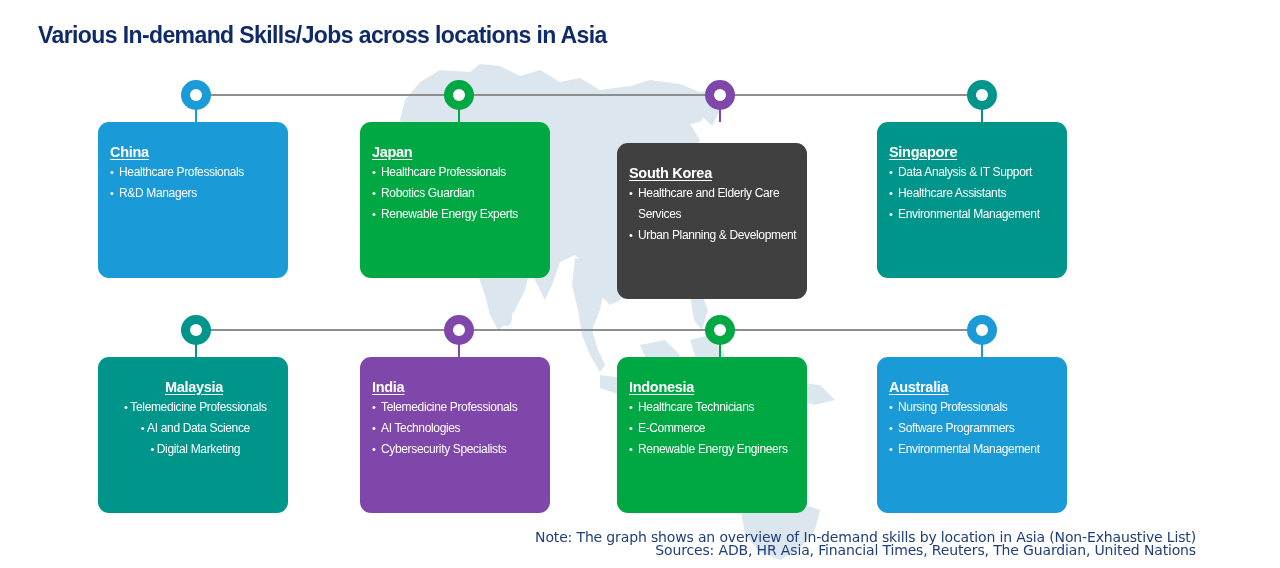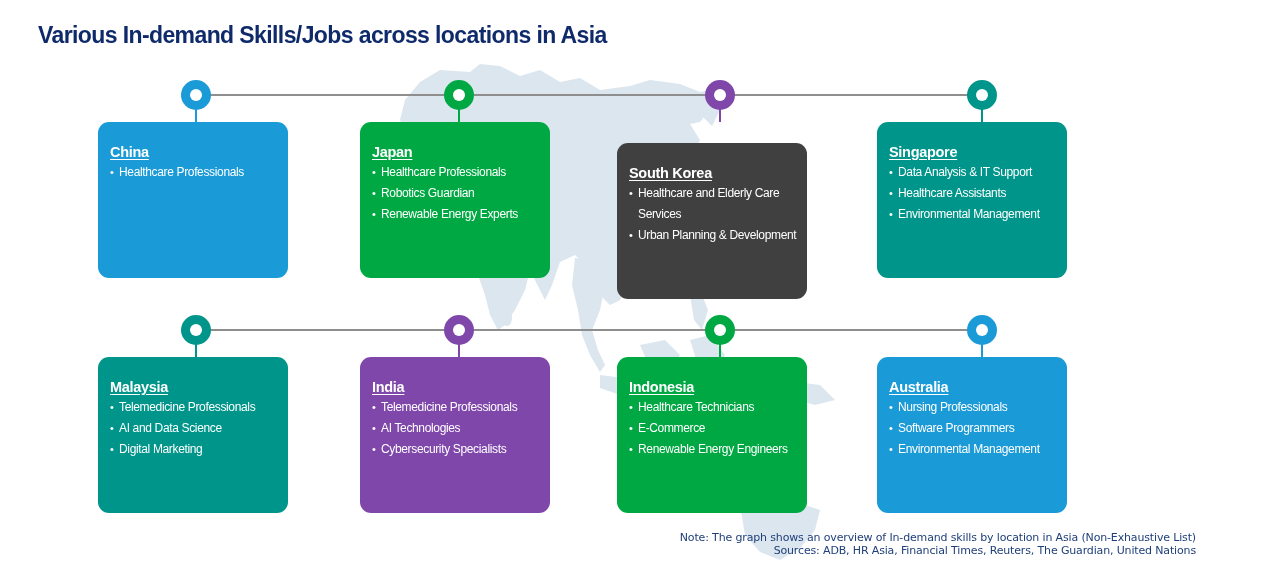--- a/index.html
+++ b/index.html
@@ -36,21 +36,21 @@
     }
     .card ul { list-style: none; }
     .card li {
       font-size: 12px; line-height: 21px; letter-spacing: -0.35px;
       padding-left: 9px; text-indent: -9px;
     }
     .card li::before { content: "\2022"; display: inline-block; width: 9px; text-indent: 0; font-size: 11px; }
 
     .note {
       position: absolute; right: 84px; top: 531px; text-align: right;
-      font-size: 11px; line-height: 13px; color: #1f3f7a; letter-spacing: -0.15px;
+      font-size: 14px; line-height: 13px; color: #1f3f7a; letter-spacing: -0.15px;
       font-family: "DejaVu Sans", sans-serif;
     }
   </style>
 </head>
 <body>
 
 <svg class="map-bg" viewBox="0 0 1280 568" xmlns="http://www.w3.org/2000/svg">
   <g fill="#dce6ef">
 
     <path d="M420 82 L440 70 L470 72 L480 64 L500 66 L520 76 L540 70 L560 82 L580 78 L600 90 L630 86 L650 80 L680 84 L700 92 L710 110 L700 122 L690 124 L700 140 L690 160 L680 180 L690 200 L670 215 L660 230 L650 250 L640 270 L630 285 L620 300 L610 305 L600 295 L590 270 L575 255 L560 262 L552 285 L545 300 L540 290 L530 270 L515 262 L500 255 L470 250 L450 240 L430 230 L415 200 L405 170 L410 140 L400 120 L405 100 Z"></path>
@@ -83,20 +83,21 @@
 <div class="timeline" style="left:196px; top:329px; width:787px;"></div>
 
 <div class="pin" style="left:181px; top:80px; background:#1a9ad6;">
     <div class="hole"></div>
   </div>
 <div class="stem" style="left:195px; top:108px; background:#1a9ad6;"></div>
 <div class="card" style="left:98px; top:122px; background:#1a9ad6;">
   <div class="country">China</div>
   <ul>
     <li>Healthcare Professionals</li>
+    <li>R&amp;D Managers</li>
   </ul>
 </div>
 
 <div class="pin" style="left:444px; top:80px; background:#00a843;">
     <div class="hole"></div>
   </div>
 <div class="stem" style="left:458px; top:108px; background:#00a843;"></div>
 <div class="card" style="left:360px; top:122px; background:#00a843;">
   <div class="country">Japan</div>
   <ul>
@@ -128,21 +129,21 @@
     <li>Data Analysis &amp; IT Support</li>
     <li>Healthcare Assistants</li>
     <li>Environmental Management</li>
   </ul>
 </div>
 
 <div class="pin" style="left:181px; top:315px; background:#00958a;">
     <div class="hole"></div>
   </div>
 <div class="stem" style="left:195px; top:343px; background:#00958a;"></div>
-<div class="card" style="left:98px; top:357px; background:#00958a;">
+<div class="card" style="left:98px; top:357px; background:#00958a;text-align:center;">
   <div class="country">Malaysia</div>
   <ul>
     <li>Telemedicine Professionals</li>
     <li>AI and Data Science</li>
     <li>Digital Marketing</li>
   </ul>
 </div>
 
 <div class="pin" style="left:444px; top:315px; background:#8047ab;">
     <div class="hole"></div>

